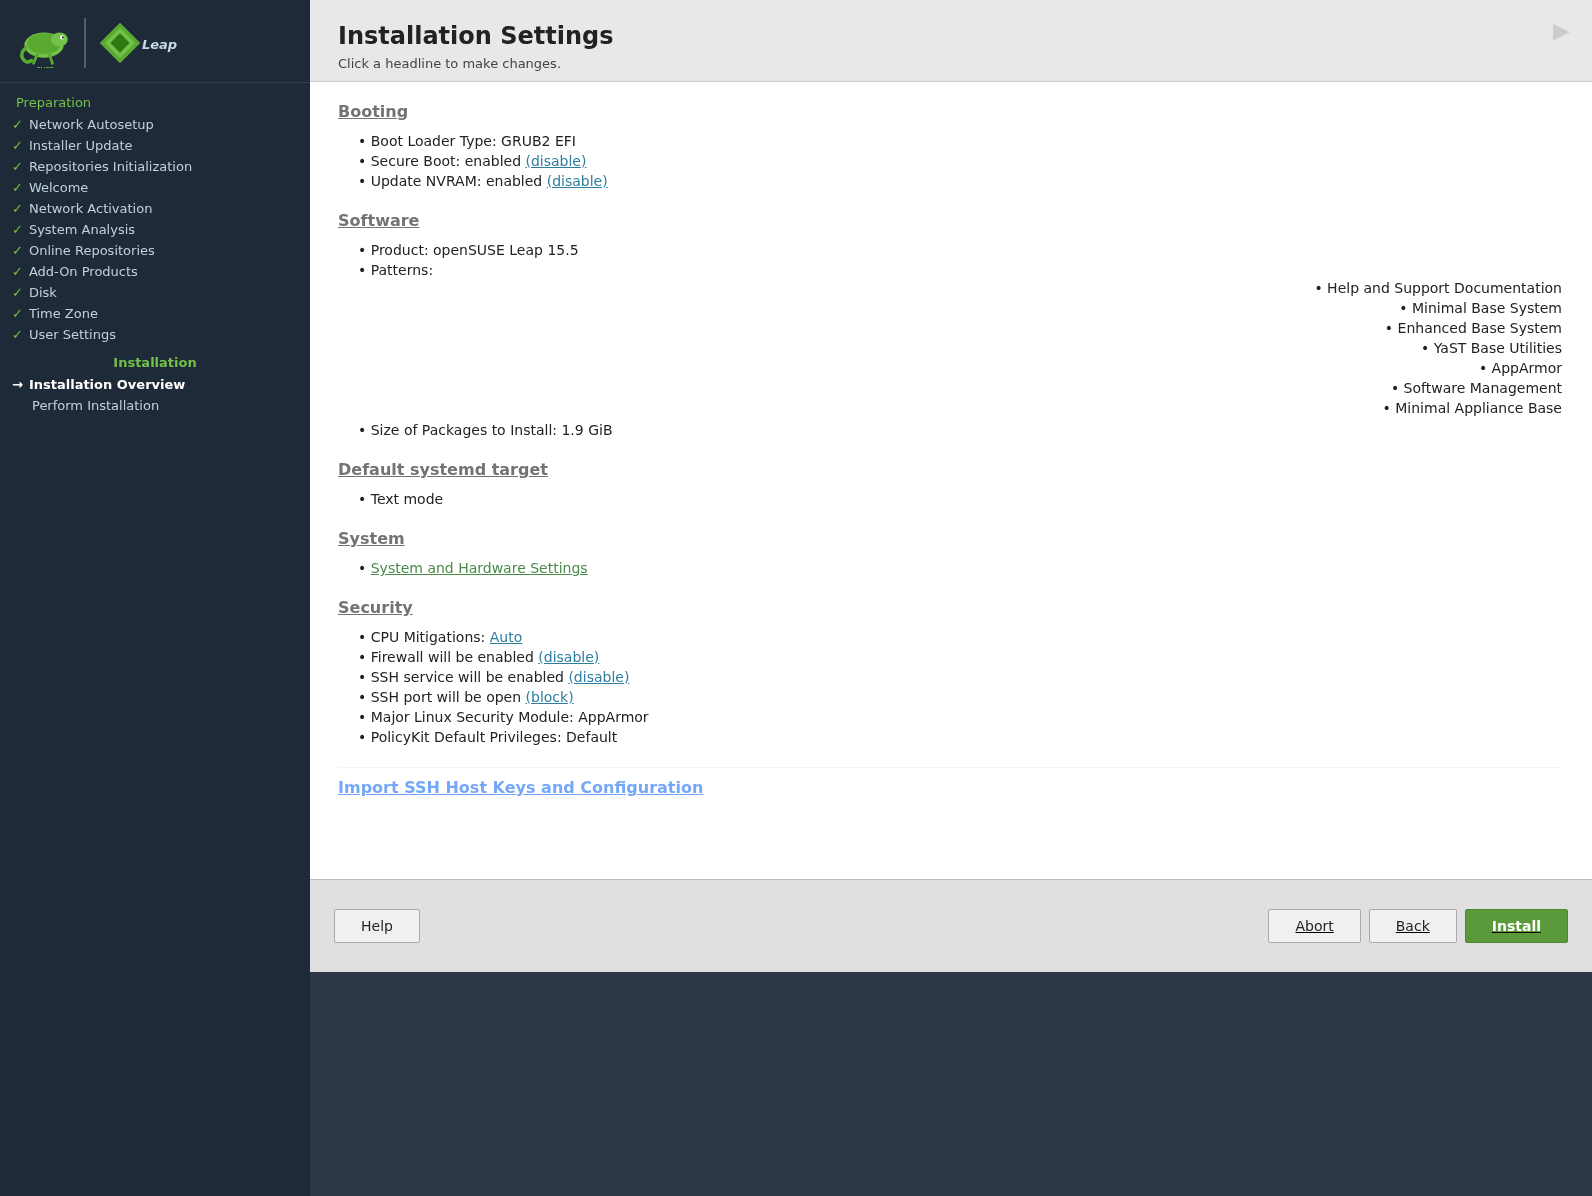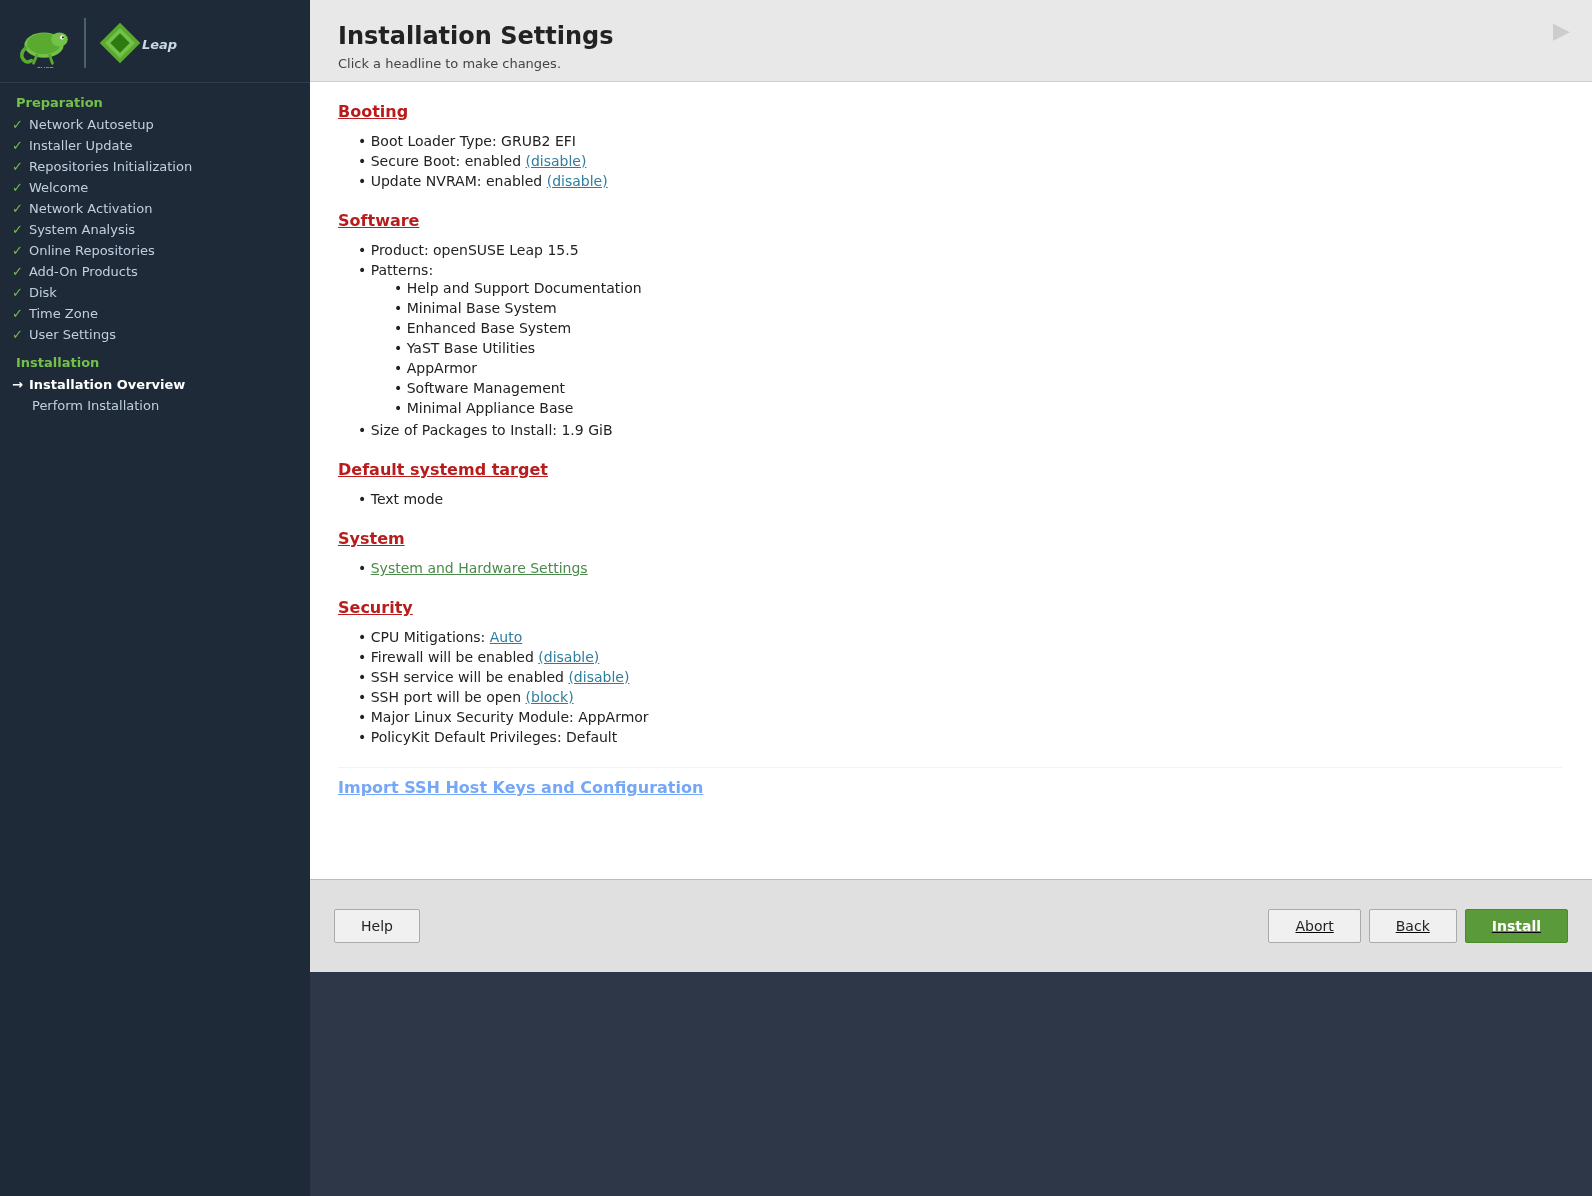--- a/index.html
+++ b/index.html
@@ -64,21 +64,21 @@
     .leap-text {
       color: #c8d8e8;
       font-size: 13px;
       margin-top: 2px;
       font-style: italic;
       font-weight: bold;
     }
 
     .sidebar-section-title {
       color: #73c149;
-      font-weight: bold;
+      font-weight: normal;
       font-size: 13px;
       padding: 12px 16px 4px 16px;
     }
 
     .sidebar-item {
       display: flex;
       align-items: center;
       padding: 3px 16px 3px 12px;
       font-size: 13px;
       color: #c0d0e0;
@@ -99,20 +99,21 @@
     .sidebar-item.active .arrow {
       color: #ffffff;
       margin-right: 6px;
     }
 
     .installation-section {
       color: #73c149;
       font-weight: bold;
       font-size: 13px;
       padding: 10px 16px 4px 16px;
+      text-align: center;
     }
 
     
     #main {
       flex: 1;
       background: #e8e8e8;
       display: flex;
       flex-direction: column;
       height: 972px;
     }
@@ -150,21 +151,21 @@
     }
     #content-area::-webkit-scrollbar-track {
       background: #e0e0e0;
     }
     #content-area::-webkit-scrollbar-thumb {
       background: #aaa;
       border: 2px solid #e0e0e0;
     }
 
     .section-heading {
-      color: #b91c1c;
+      color: #737373;
       font-size: 16px;
       font-weight: bold;
       text-decoration: underline;
       cursor: pointer;
       margin-bottom: 10px;
       margin-top: 20px;
     }
 
     .section-heading:first-child {
       margin-top: 0;
@@ -189,20 +190,21 @@
 
     .sub-bullet-list {
       list-style: none;
       padding-left: 36px;
     }
 
     .sub-bullet-list li {
       padding: 2px 0;
       font-size: 14px;
       color: #222;
+      text-align: right;
     }
 
     .sub-bullet-list li::before {
       content: "• ";
       color: #222;
     }
 
     .link {
       color: #2e7d9e;
       text-decoration: underline;

